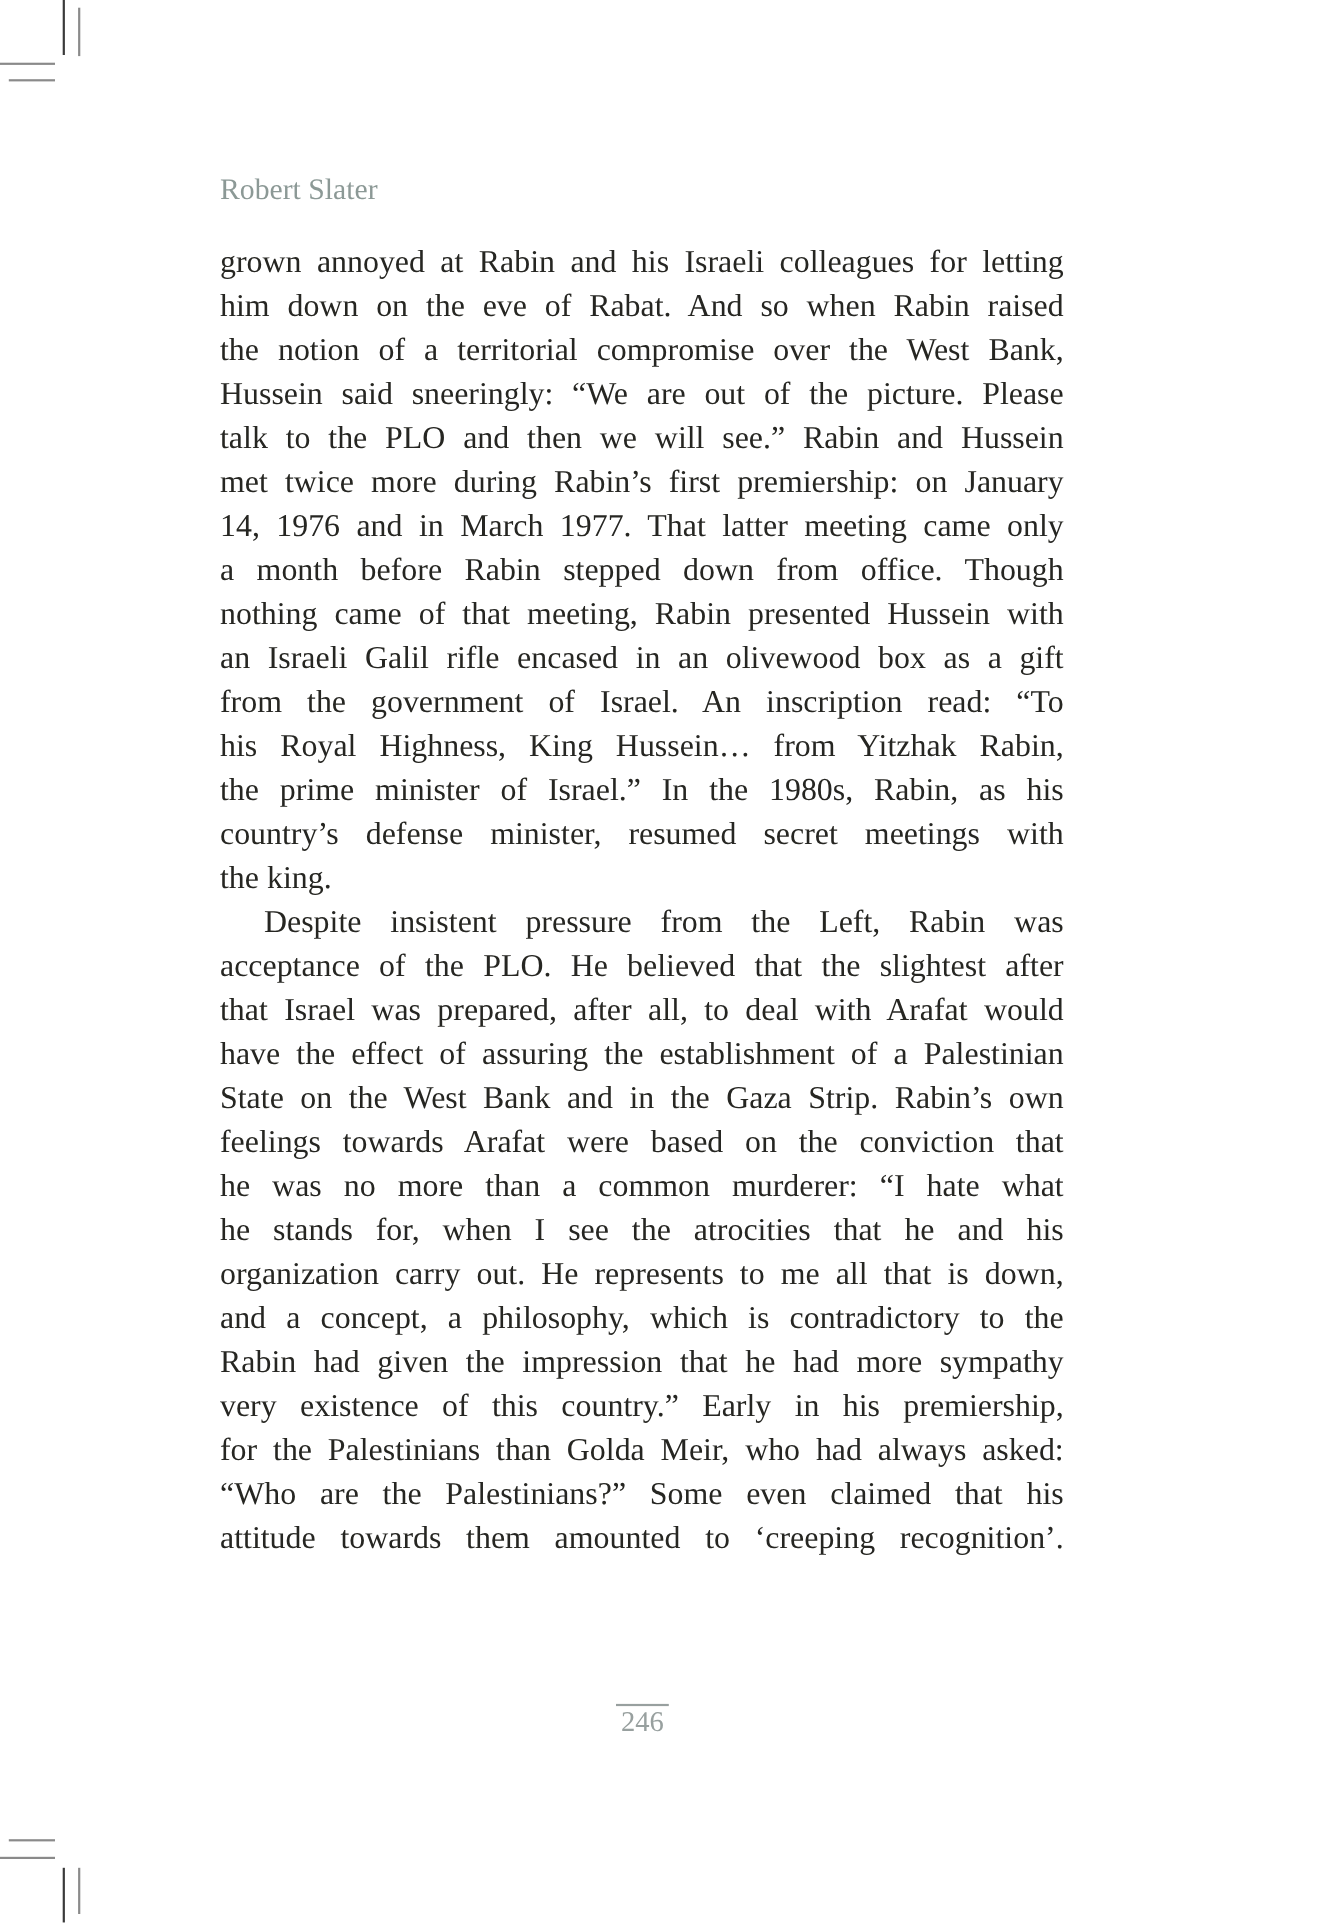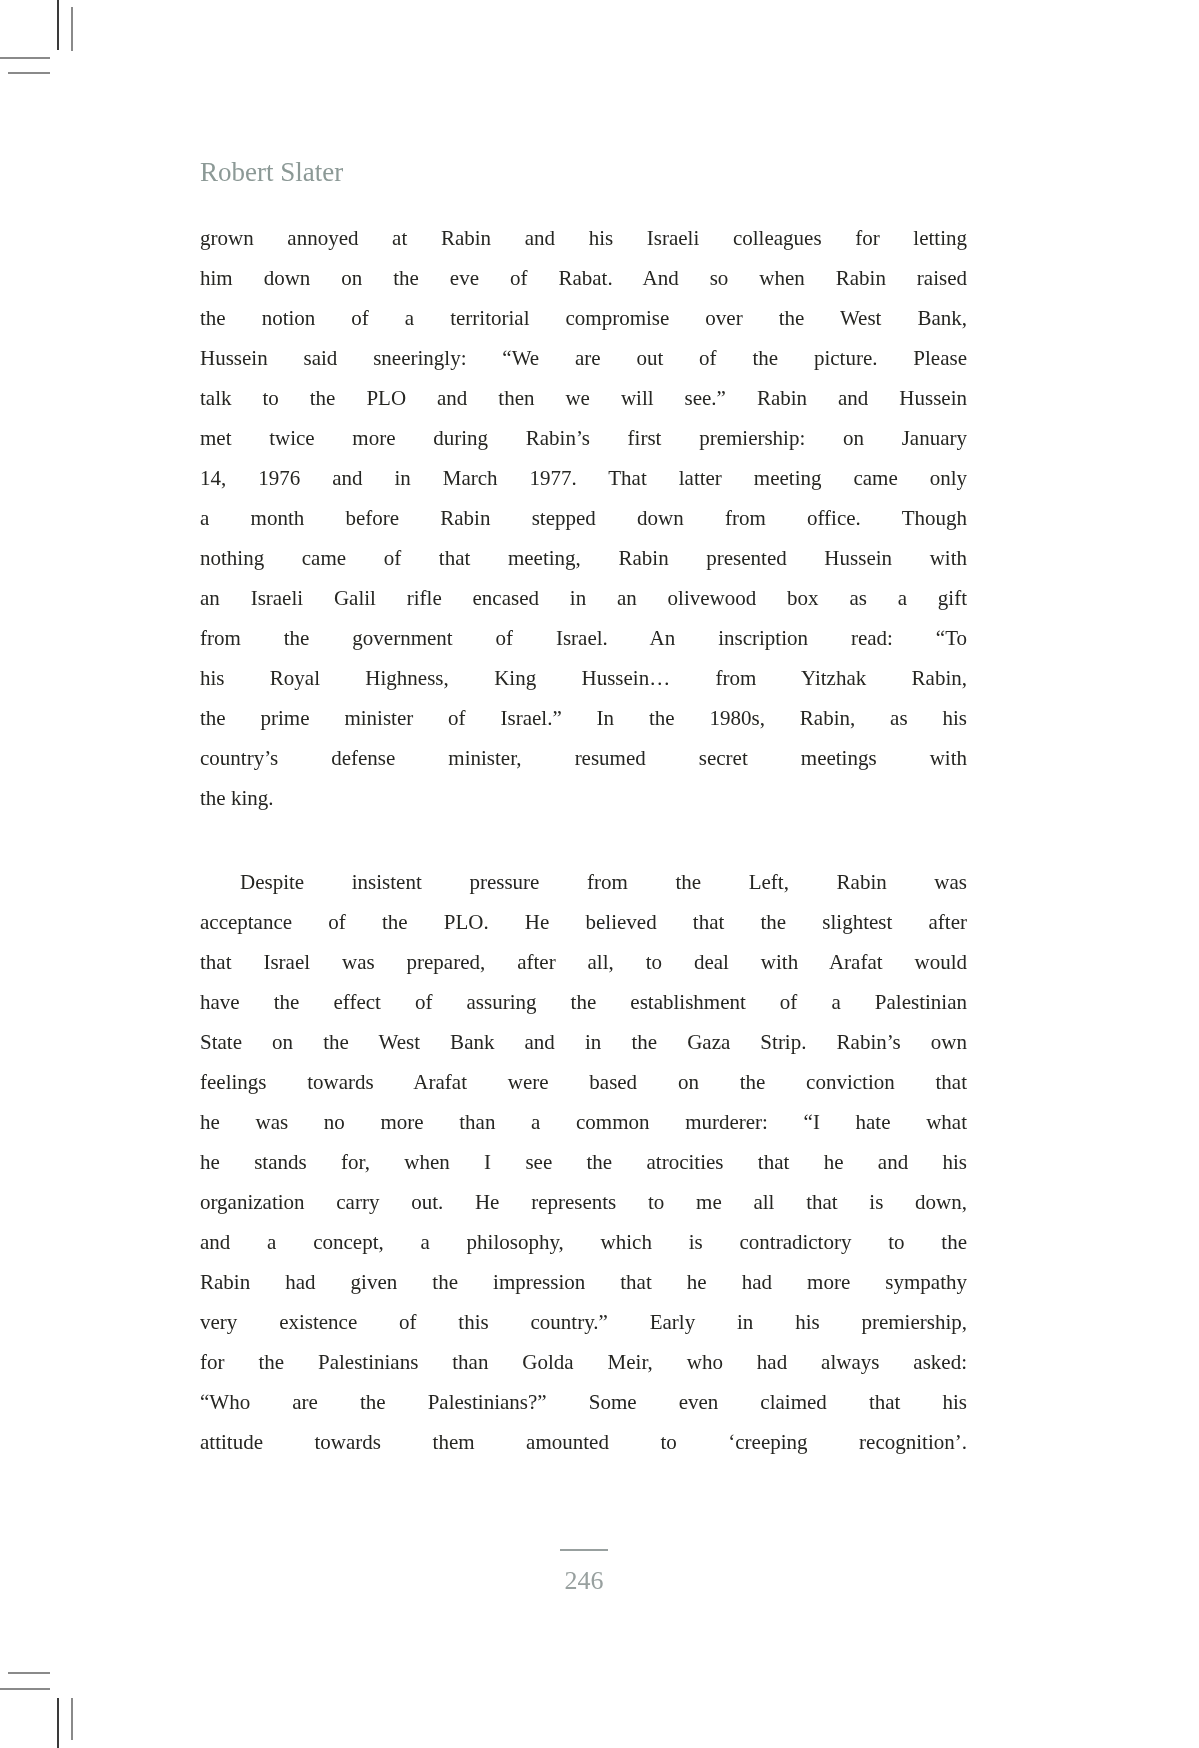--- a/index.html
+++ b/index.html
@@ -23,25 +23,25 @@
   }
 
   
   .body-text {
     position: absolute;
     left: 200px;
     top: 218px;
     width: 767px;
   }
   .paragraph { margin: 0; }
-  .paragraph + .paragraph { margin-top: 44px; }
+  .paragraph + .paragraph { }
   .line {
     height: 40px;
     line-height: 40px;
-    font-size: 21px;
+    font-size: 29px;
     color: var(--body-text, #262622);
     overflow: hidden;
     white-space: normal;
   }
   .line.j { text-align: justify; }
   .line.j::after { content: ""; display: inline-block; width: 100%; height: 0; vertical-align: top; }
   .paragraph.indent .line:first-child { text-indent: 40px; }
 
   
   .page-footer {
@@ -51,21 +51,21 @@
     width: 64px;
     text-align: center;
   }
   .footer-rule {
     width: 48px;
     height: 2px;
     margin: 0 auto;
     background: var(--footer-text, #98a09f);
   }
   .page-number {
-    margin-top: 16px;
+    margin-top: 1px;
     font-size: 26px;
     line-height: 28px;
     color: var(--footer-text, #98a09f);
   }
 
   
   .tm { position: absolute; background: var(--trim-mark-gray, #8a8a8a); }
   .tm.dark { background: var(--trim-mark-dark, #3a3a3a); }
 </style>
 </head>

